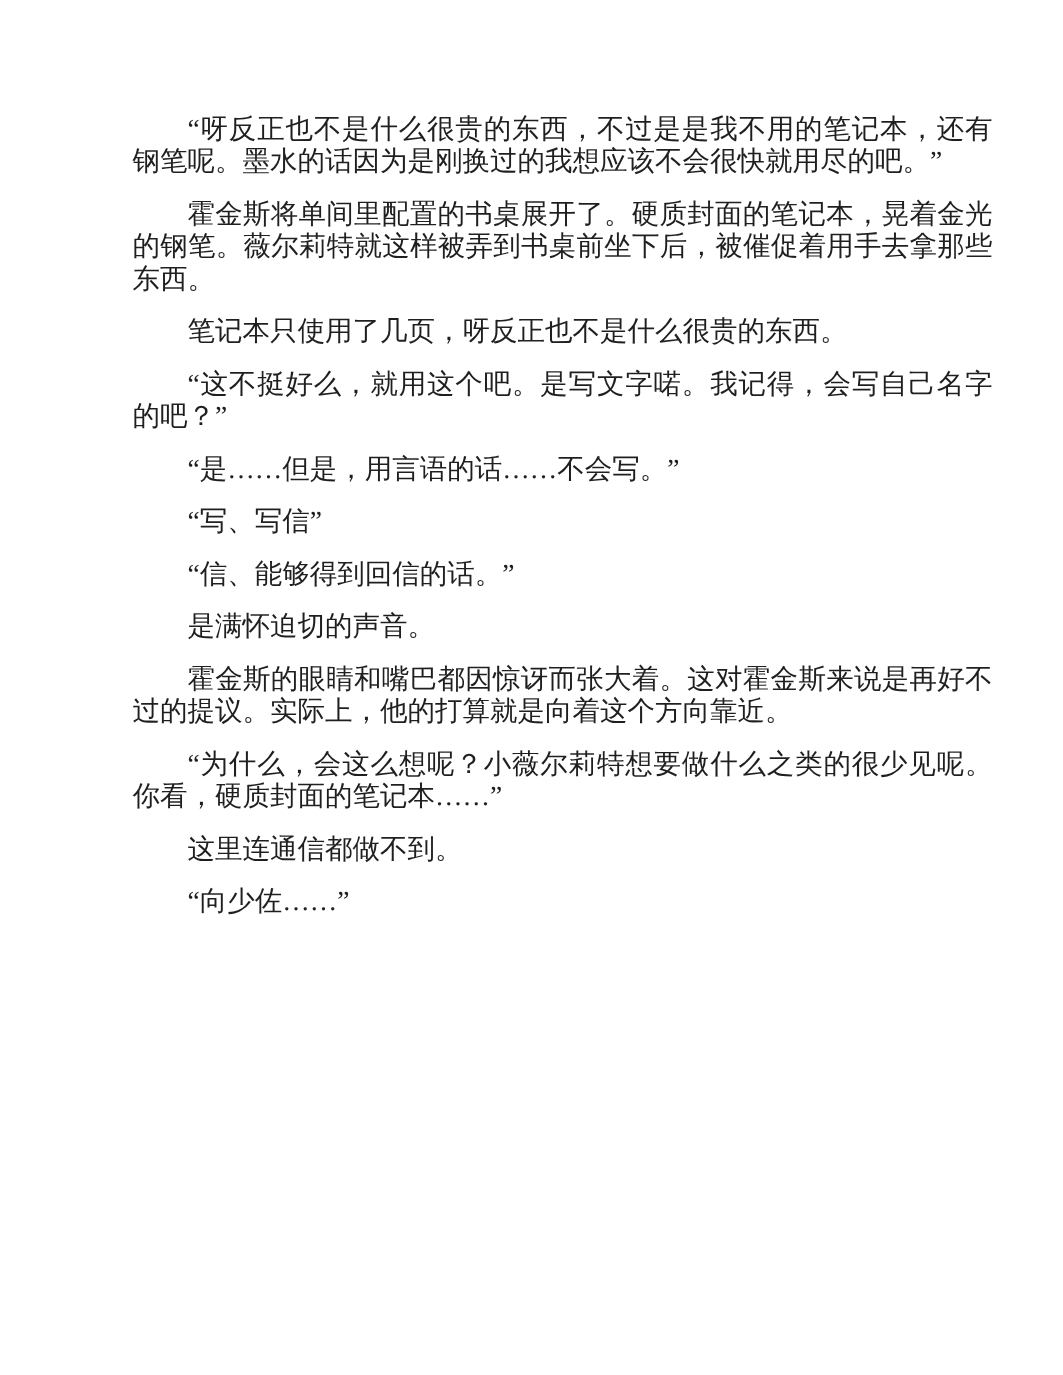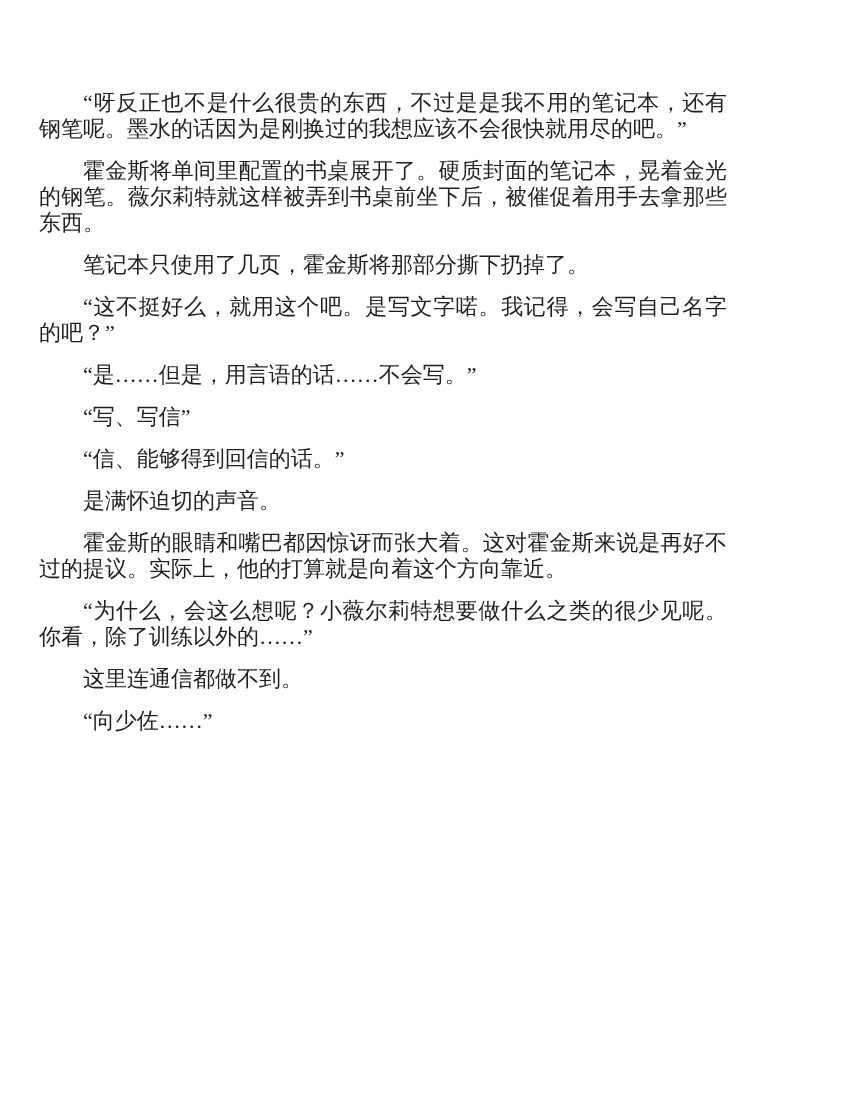--- a/index.html
+++ b/index.html
@@ -10,21 +10,21 @@
   body {
     width: 850px;
     height: 1100px;
     overflow: hidden;
     font-family: "Liberation Serif", "DejaVu Serif", serif;
   }
   .page {
     box-sizing: border-box;
     width: 850px;
     height: 872px;
-    padding: 90px 80px 0 39px;
+    padding: 90px 80px 0 106px;
     background: #ffffff;
   }
   .page p {
     width: 688px;
     margin: 0 0 16px 0;
     font-size: 22px;
     line-height: 26px;
     letter-spacing: 0;
     color: #1f1f1f;
     text-indent: 2em;
@@ -32,23 +32,23 @@
     word-break: break-all;
     line-break: anywhere;
   }
 </style>
 </head>
 <body>
 
 <div class="page">
   <p>“呀反正也不是什么很贵的东西，不过是是我不用的笔记本，还有钢笔呢。墨水的话因为是刚换过的我想应该不会很快就用尽的吧。”</p>
   <p>霍金斯将单间里配置的书桌展开了。硬质封面的笔记本，晃着金光的钢笔。薇尔莉特就这样被弄到书桌前坐下后，被催促着用手去拿那些东西。</p>
-  <p>笔记本只使用了几页，霍金斯将那部分撕下扔掉了。</p>
+  <p>笔记本只使用了几页，呀反正也不是什么很贵的东西。</p>
   <p>“这不挺好么，就用这个吧。是写文字喏。我记得，会写自己名字的吧？”</p>
   <p>“是……但是，用言语的话……不会写。”</p>
   <p>“写、写信”</p>
   <p>“信、能够得到回信的话。”</p>
   <p>是满怀迫切的声音。</p>
   <p>霍金斯的眼睛和嘴巴都因惊讶而张大着。这对霍金斯来说是再好不过的提议。实际上，他的打算就是向着这个方向靠近。</p>
-  <p>“为什么，会这么想呢？小薇尔莉特想要做什么之类的很少见呢。你看，除了训练以外的……”</p>
+  <p>“为什么，会这么想呢？小薇尔莉特想要做什么之类的很少见呢。你看，硬质封面的笔记本……”</p>
   <p>这里连通信都做不到。</p>
   <p>“向少佐……”</p>
 </div>
 
 </body></html>

